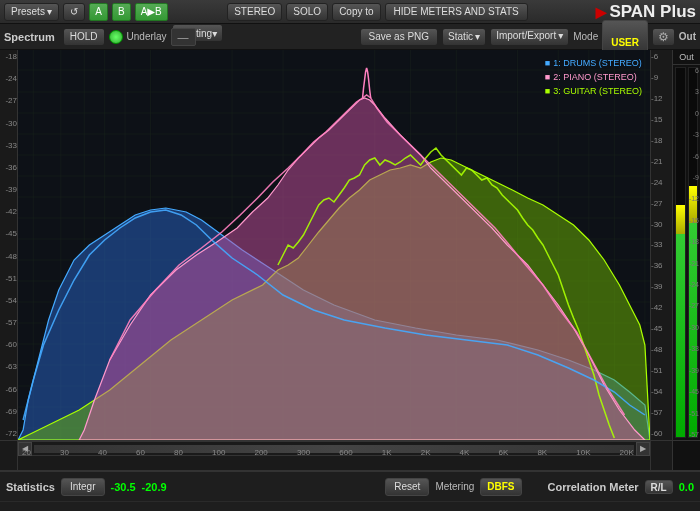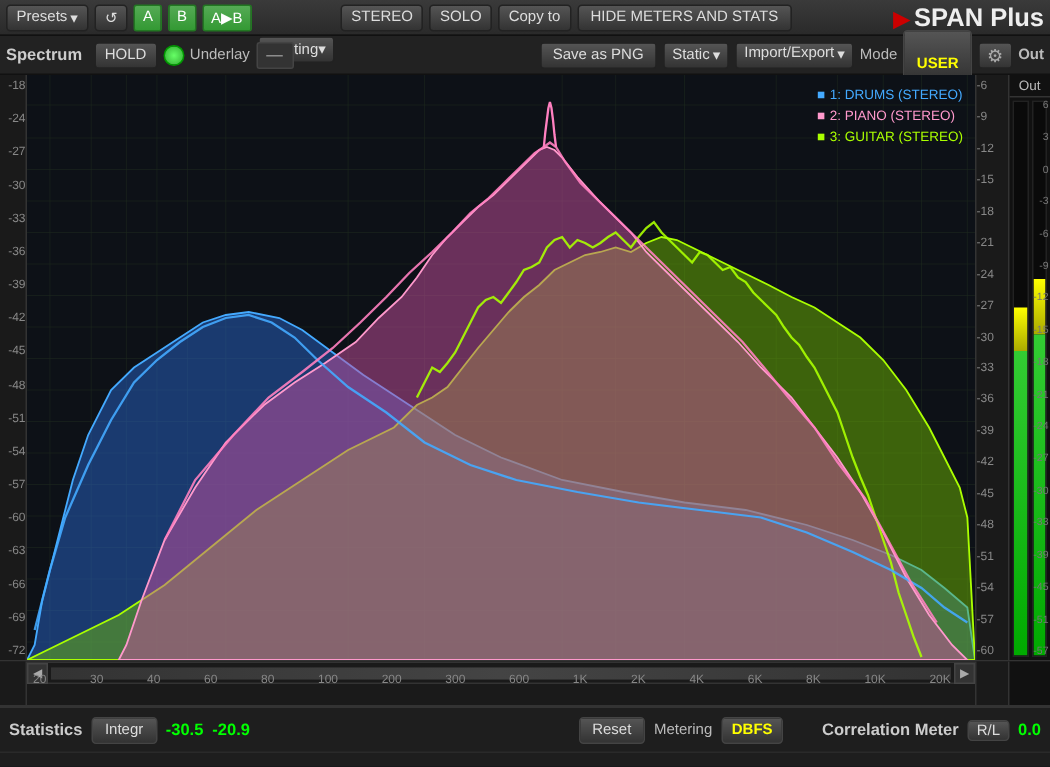--- a/index.html
+++ b/index.html
@@ -390,20 +390,21 @@
     .corr-label { color: #ccc; font-size: 11px; font-weight: bold; }
     .rl-btn {
       background: linear-gradient(to bottom, #555, #333);
       border: 1px solid #444;
       border-radius: 3px;
       color: #ddd;
       font-size: 10px;
       padding: 1px 5px;
       cursor: pointer;
       height: 14px;
+      font-weight: bold;
     }
     .corr-value { color: #0f0; font-size: 11px; font-weight: bold; }
 
     #stats-bottom {
       display: flex;
       align-items: center;
       padding: 4px 6px;
       gap: 20px;
       flex: 1;
     }

